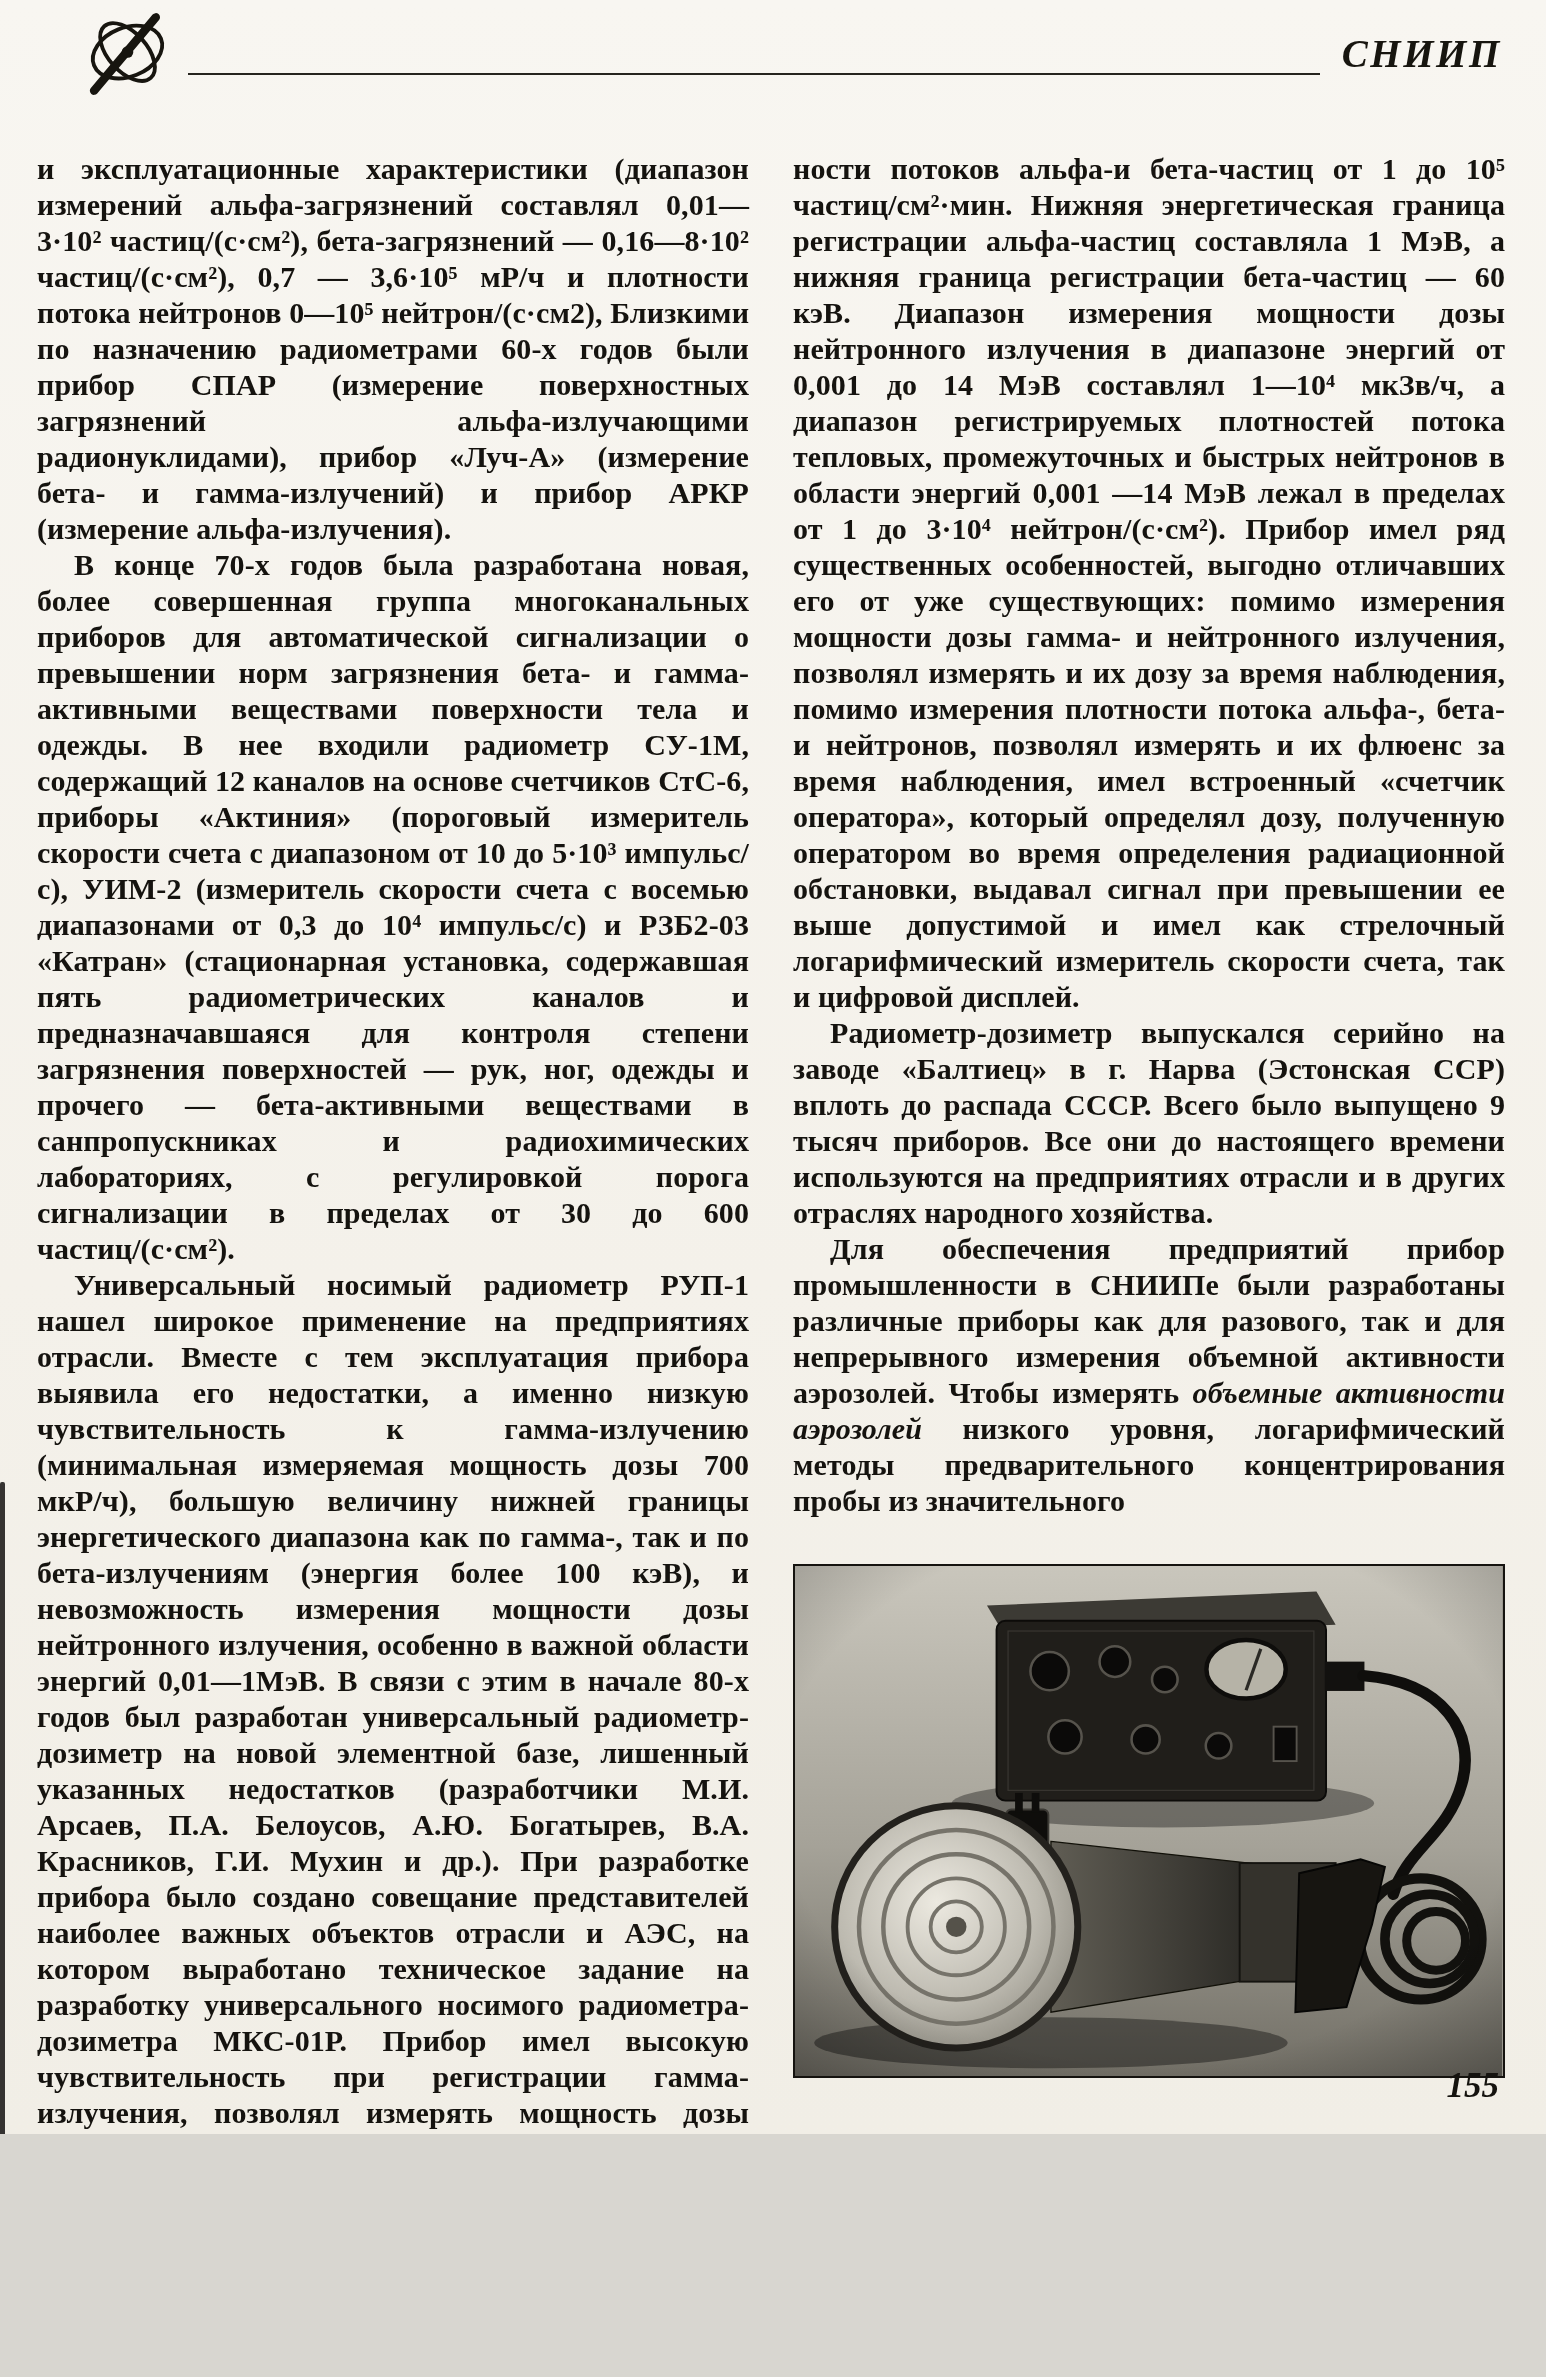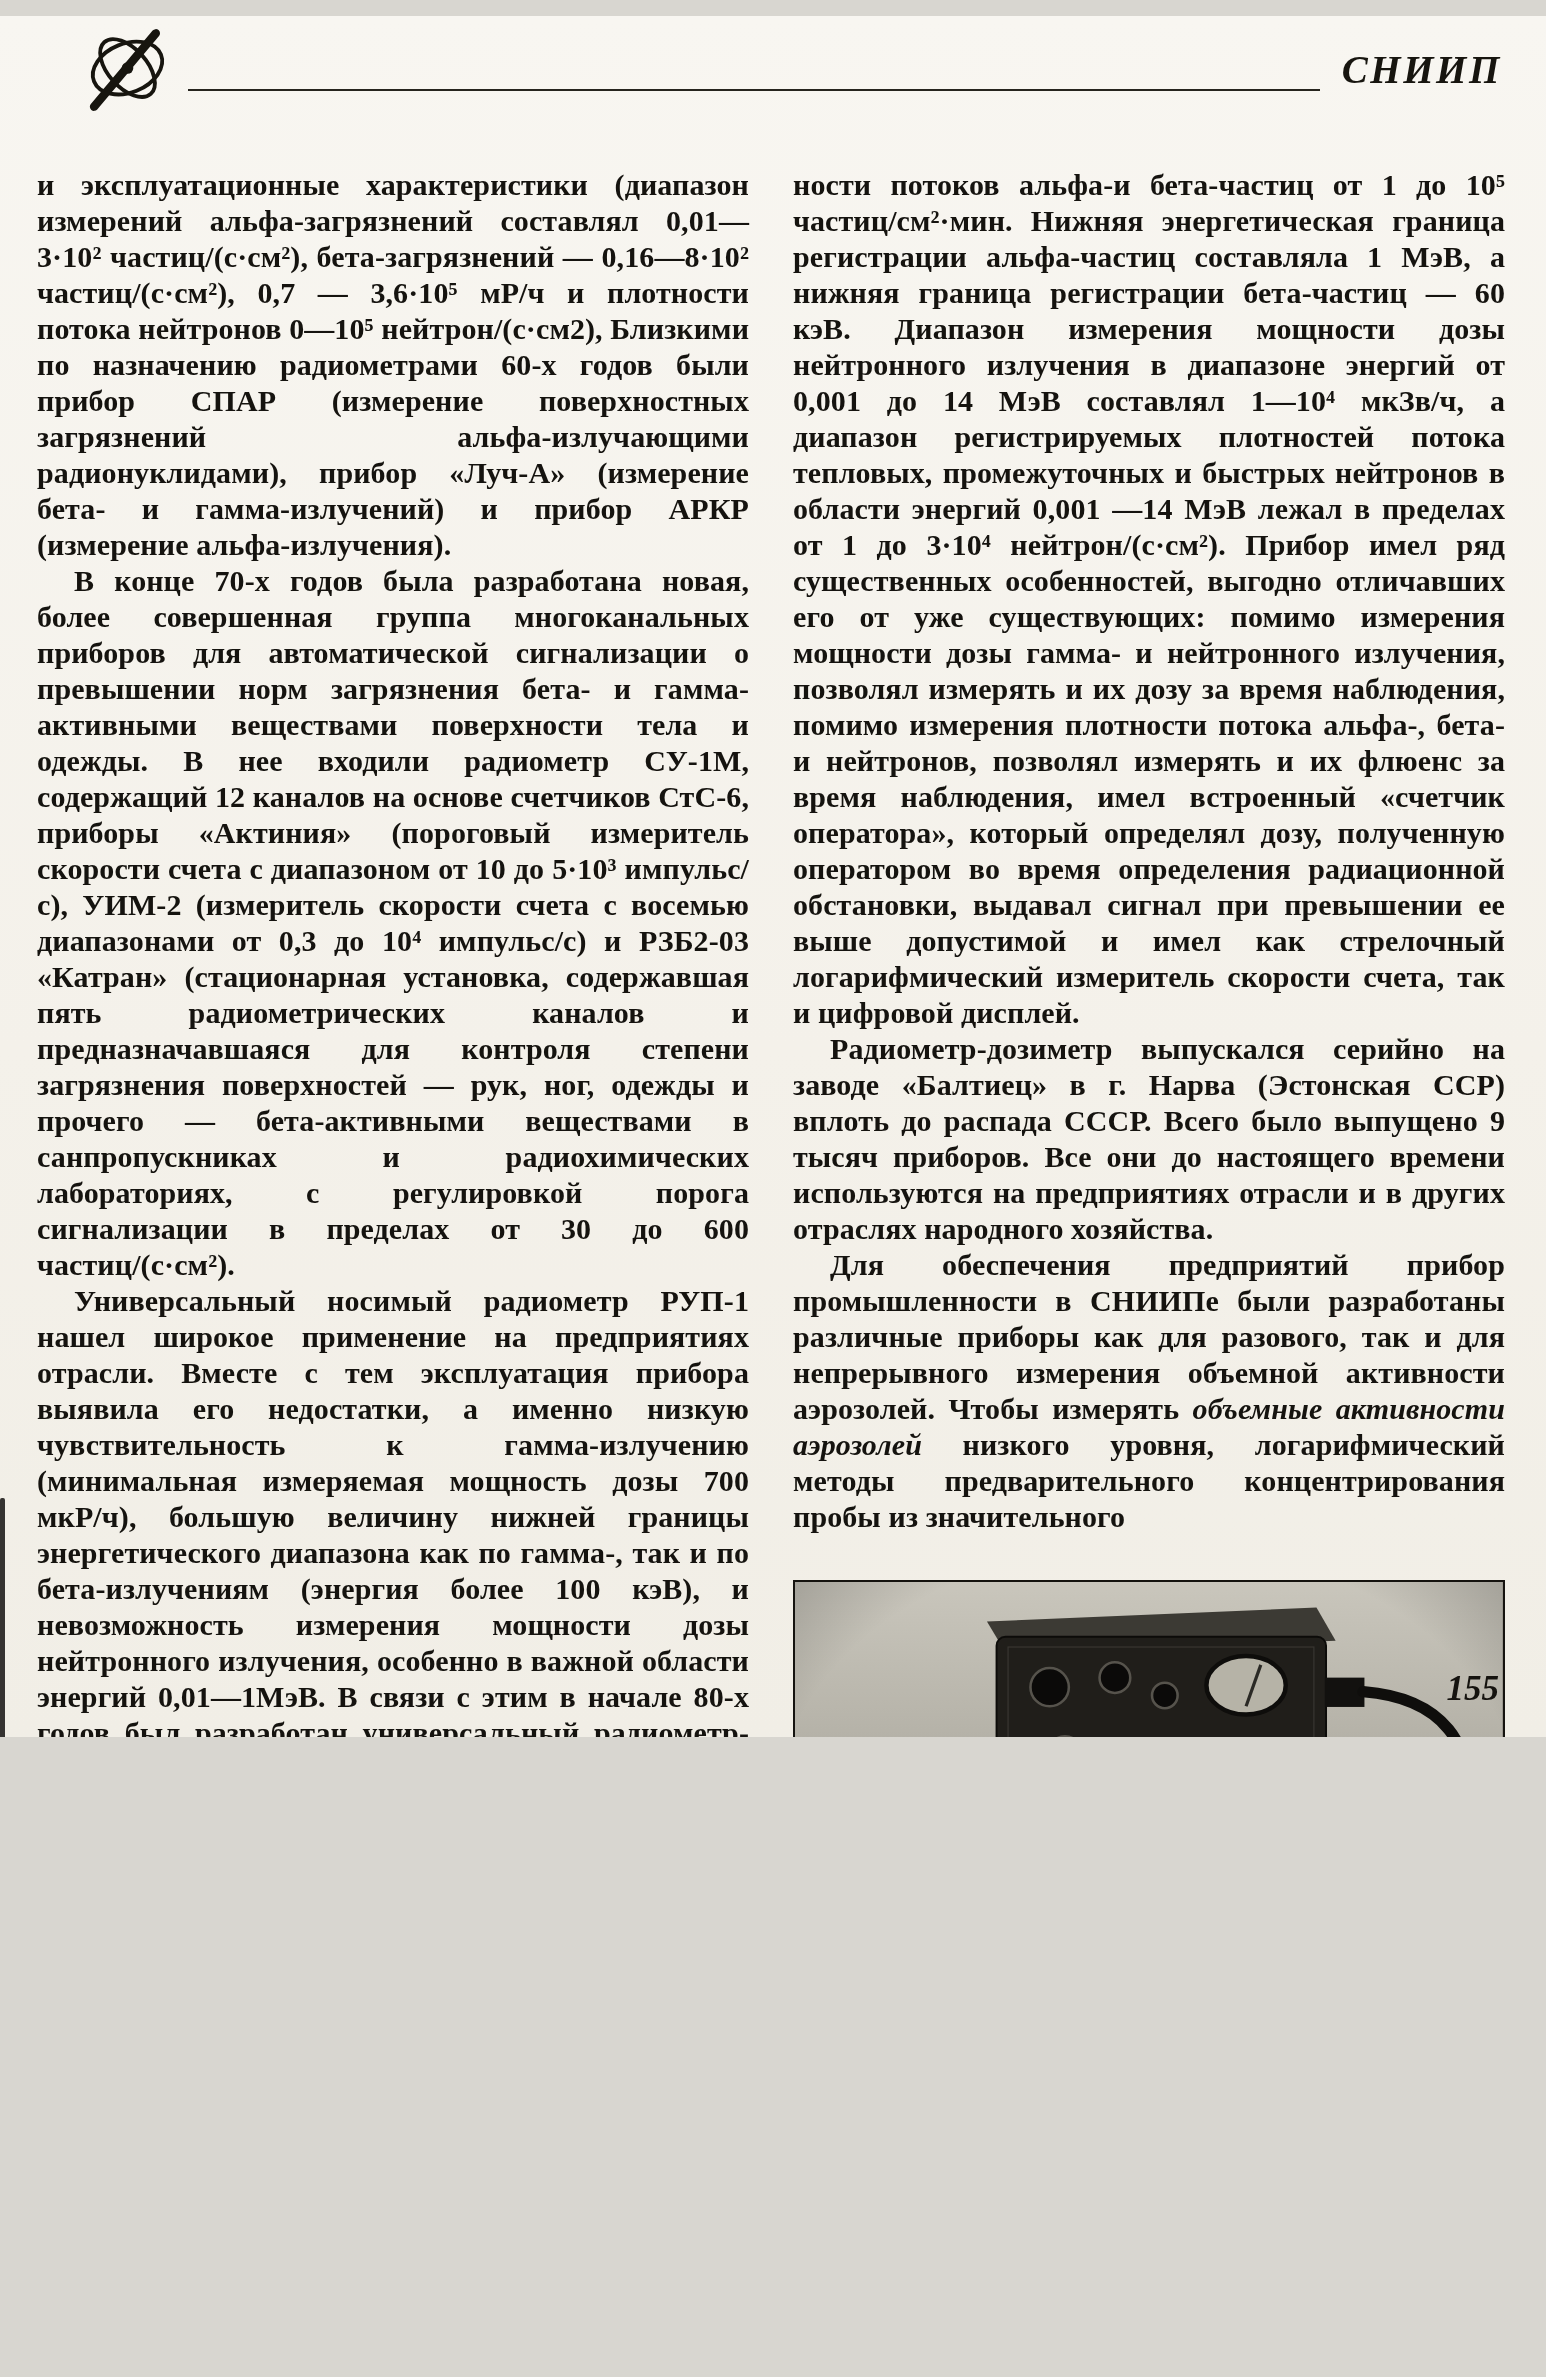--- a/index.html
+++ b/index.html
@@ -3,22 +3,22 @@
 <meta charset="utf-8">
 <style>
   html, body {
     margin: 0;
     padding: 0;
     background: #d8d6d0;
   }
   .page {
     position: relative;
     width: 1547px;
-    height: 1721px;
-    margin: 16px auto;
+    height: 2134px;
+    margin: 0 auto;
     background: linear-gradient(180deg, #f8f6f1 0%, #f4f1ea 60%, #f1eee6 100%);
     overflow: hidden;
     font-family: "Liberation Serif", "DejaVu Serif", serif;
     color: #15130f;
     font-weight: 700;
   }
 
   
   .hdr-logo {
     position: absolute;

